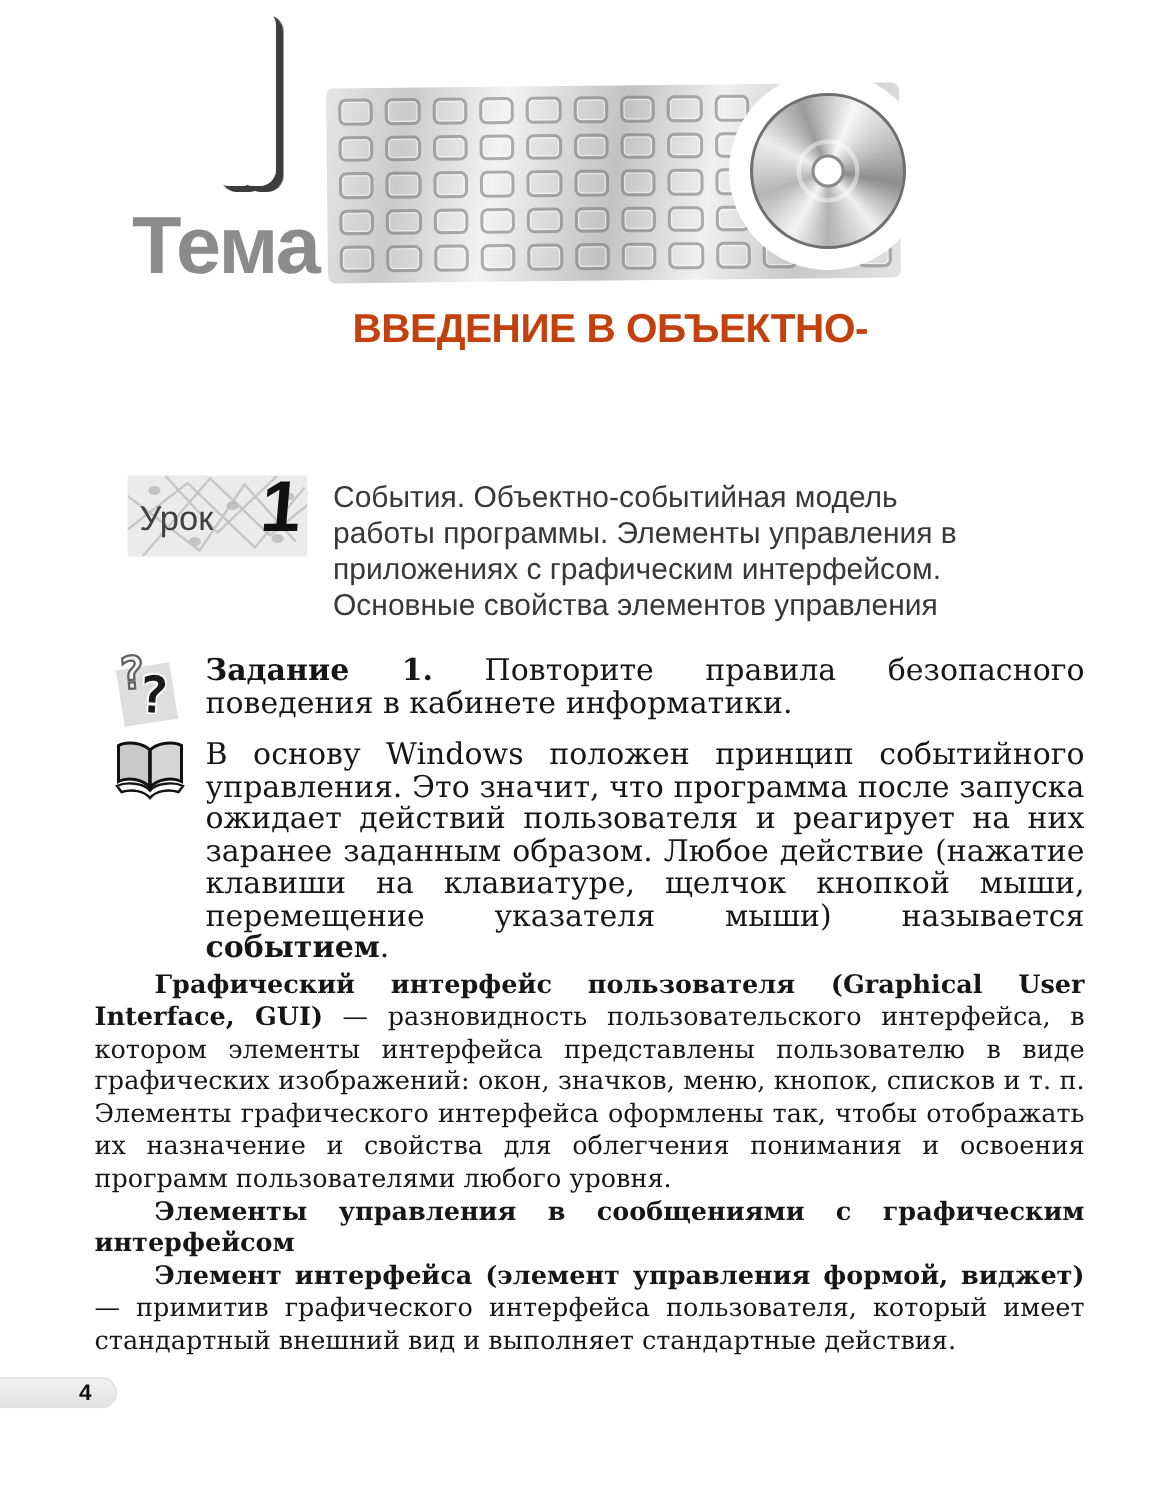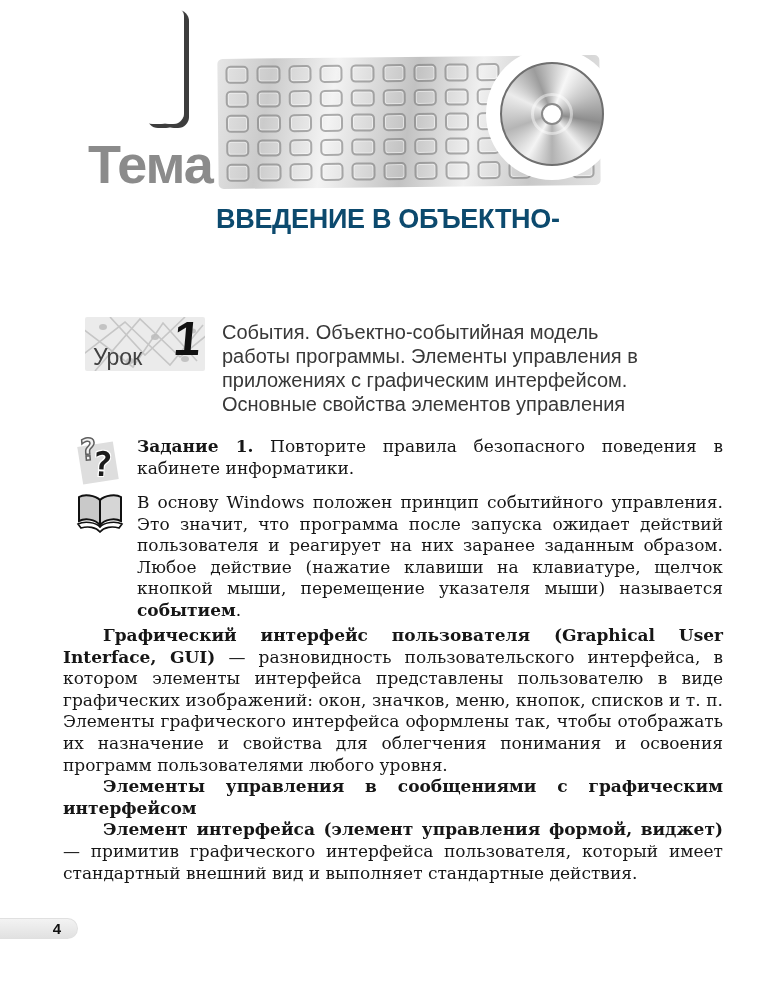--- a/index.html
+++ b/index.html
@@ -52,54 +52,54 @@
     content:"";position:absolute;left:50%;top:50%;width:36px;height:36px;
     transform:translate(-50%,-50%);border-radius:50%;
     border:3px solid rgba(255,255,255,.45);
   }
   .disc-hole{
     position:absolute;left:50%;top:50%;width:18px;height:18px;
     transform:translate(-50%,-50%);
     background:#fff;border:2px solid #8a8a8a;border-radius:50%;
   }
   .chapter-title{
-    position:absolute;left:216px;top:200px;width:520px;
+    position:absolute;left:235px;top:200px;width:520px;
     font-family:"Liberation Sans", sans-serif;
     font-weight:700;font-size:27px;line-height:38px;
-    letter-spacing:-0.3px;color:#0c4a6e;
+    letter-spacing:-0.3px;color:#c2410c;
   }
 
   
   .lesson-badge{
     position:absolute;left:85px;top:317px;width:120px;height:54px;
     background:#ebebeb;overflow:hidden;border-radius:2px;
   }
   .lesson-badge svg{position:absolute;inset:0;}
   .lesson-label{
-    position:absolute;left:8px;bottom:0;
+    position:absolute;left:8px;bottom:12px;
     font-family:"Liberation Sans", sans-serif;
     font-size:23px;color:#414141;text-align:right;
   }
   .lesson-number{
     position:absolute;right:4px;top:-6px;
     font-family:"Liberation Sans", sans-serif;
     font-weight:800;font-size:48px;color:#111;
     transform:skewX(-5deg);
   }
   .lesson-title{
     position:absolute;left:222px;top:320px;width:445px;
     font-family:"Liberation Sans", sans-serif;
     font-size:20px;line-height:24px;color:#383838;
   }
 
   
   .icon-row{display:flex;margin:0 45px 0 76px;gap:13px;}
   .icon-row .icon-cell{flex:0 0 48px;}
   .icon-row .txt{
-    flex:1;font-size:17px;line-height:21.5px;text-align:justify;
+    flex:1;font-size:20px;line-height:21.5px;text-align:justify;
   }
   .task-row{margin-top:8px;}
   .theory-row{margin-top:0;}
 
   .q-icon{position:relative;width:48px;height:56px;font-family:"DejaVu Sans Mono", monospace;}
   .q-bg{position:absolute;left:4px;top:8px;width:36px;height:38px;background:#dedede;transform:rotate(-9deg);}
   .q-back{
     position:absolute;left:3px;top:-4px;font-weight:700;font-size:30px;color:#f2f2f2;
     -webkit-text-stroke:1.5px #5f5f5f;transform:rotate(-5deg);
   }

